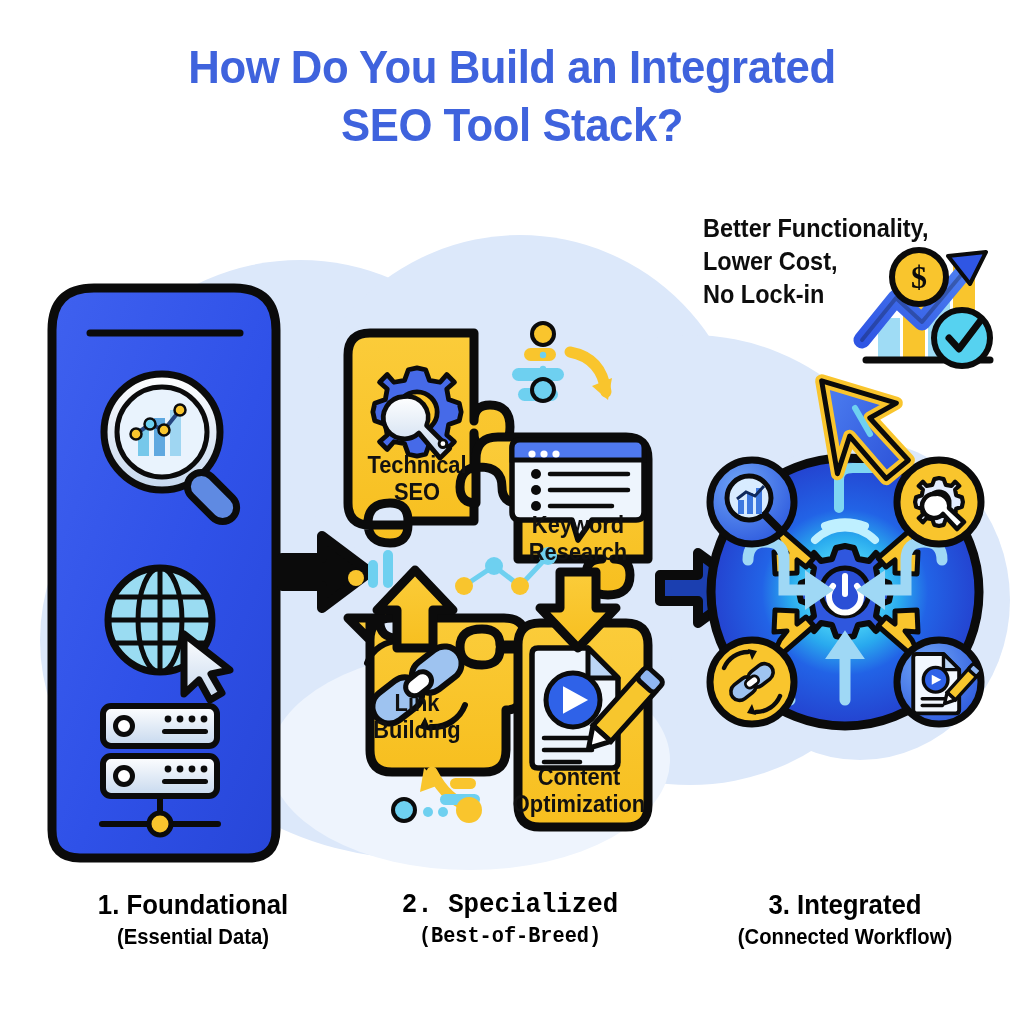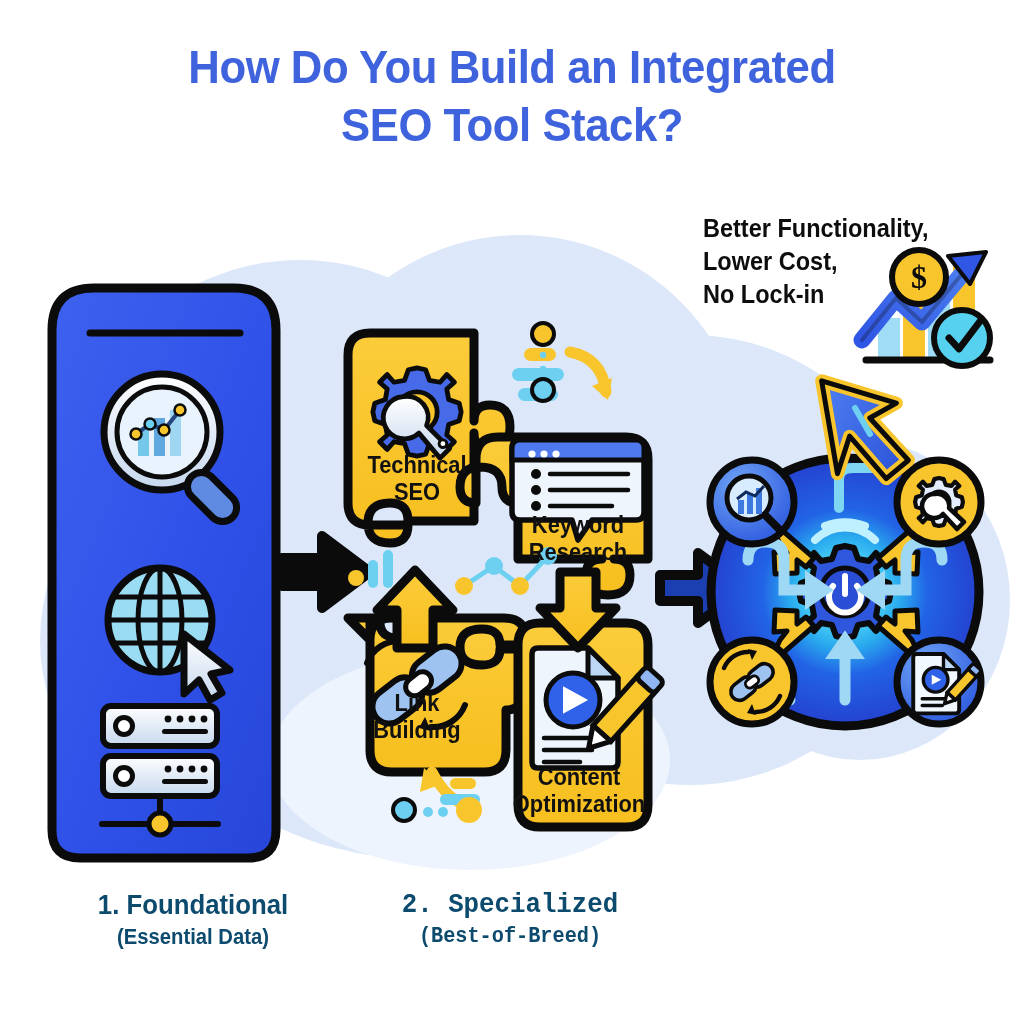--- a/index.html
+++ b/index.html
@@ -32,21 +32,21 @@
 
   
   .card-label{
     position:absolute;text-align:center;font-weight:bold;color:#111;
     font-size:23px;line-height:27px;
     transform:scaleX(0.95);transform-origin:center top;
     pointer-events:none;
   }
 
   
-  .cap{position:absolute;text-align:center;color:#0c4a6e;}
+  .cap{position:absolute;text-align:center;color:#000000;}
   .cap .t{font-size:28px;font-weight:bold;line-height:34px;
           transform:scaleX(0.92);transform-origin:center top;display:block;}
   .cap .s{font-size:22px;font-weight:bold;line-height:30px;
           transform:scaleX(0.92);transform-origin:center top;display:block;}
 </style>
 </head>
 <body>
 
 <div id="canvas">
 
@@ -423,14 +423,18 @@
   <div class="cap" style="left:28px;top:888px;width:330px;">
     <span class="t">1. Foundational</span>
     <span class="s">(Essential Data)</span>
   </div>
 
   <div class="cap" style="left:360px;top:888px;width:300px;font-family:Liberation Mono, monospace;">
     <span class="t">2. Specialized</span>
     <span class="s">(Best-of-Breed)</span>
   </div>
 
+  <div class="cap" style="left:680px;top:888px;width:330px;">
+    <span class="t">3. Integrated</span>
+    <span class="s">(Connected Workflow)</span>
+  </div>
 
 </div>
 
 </body></html>

